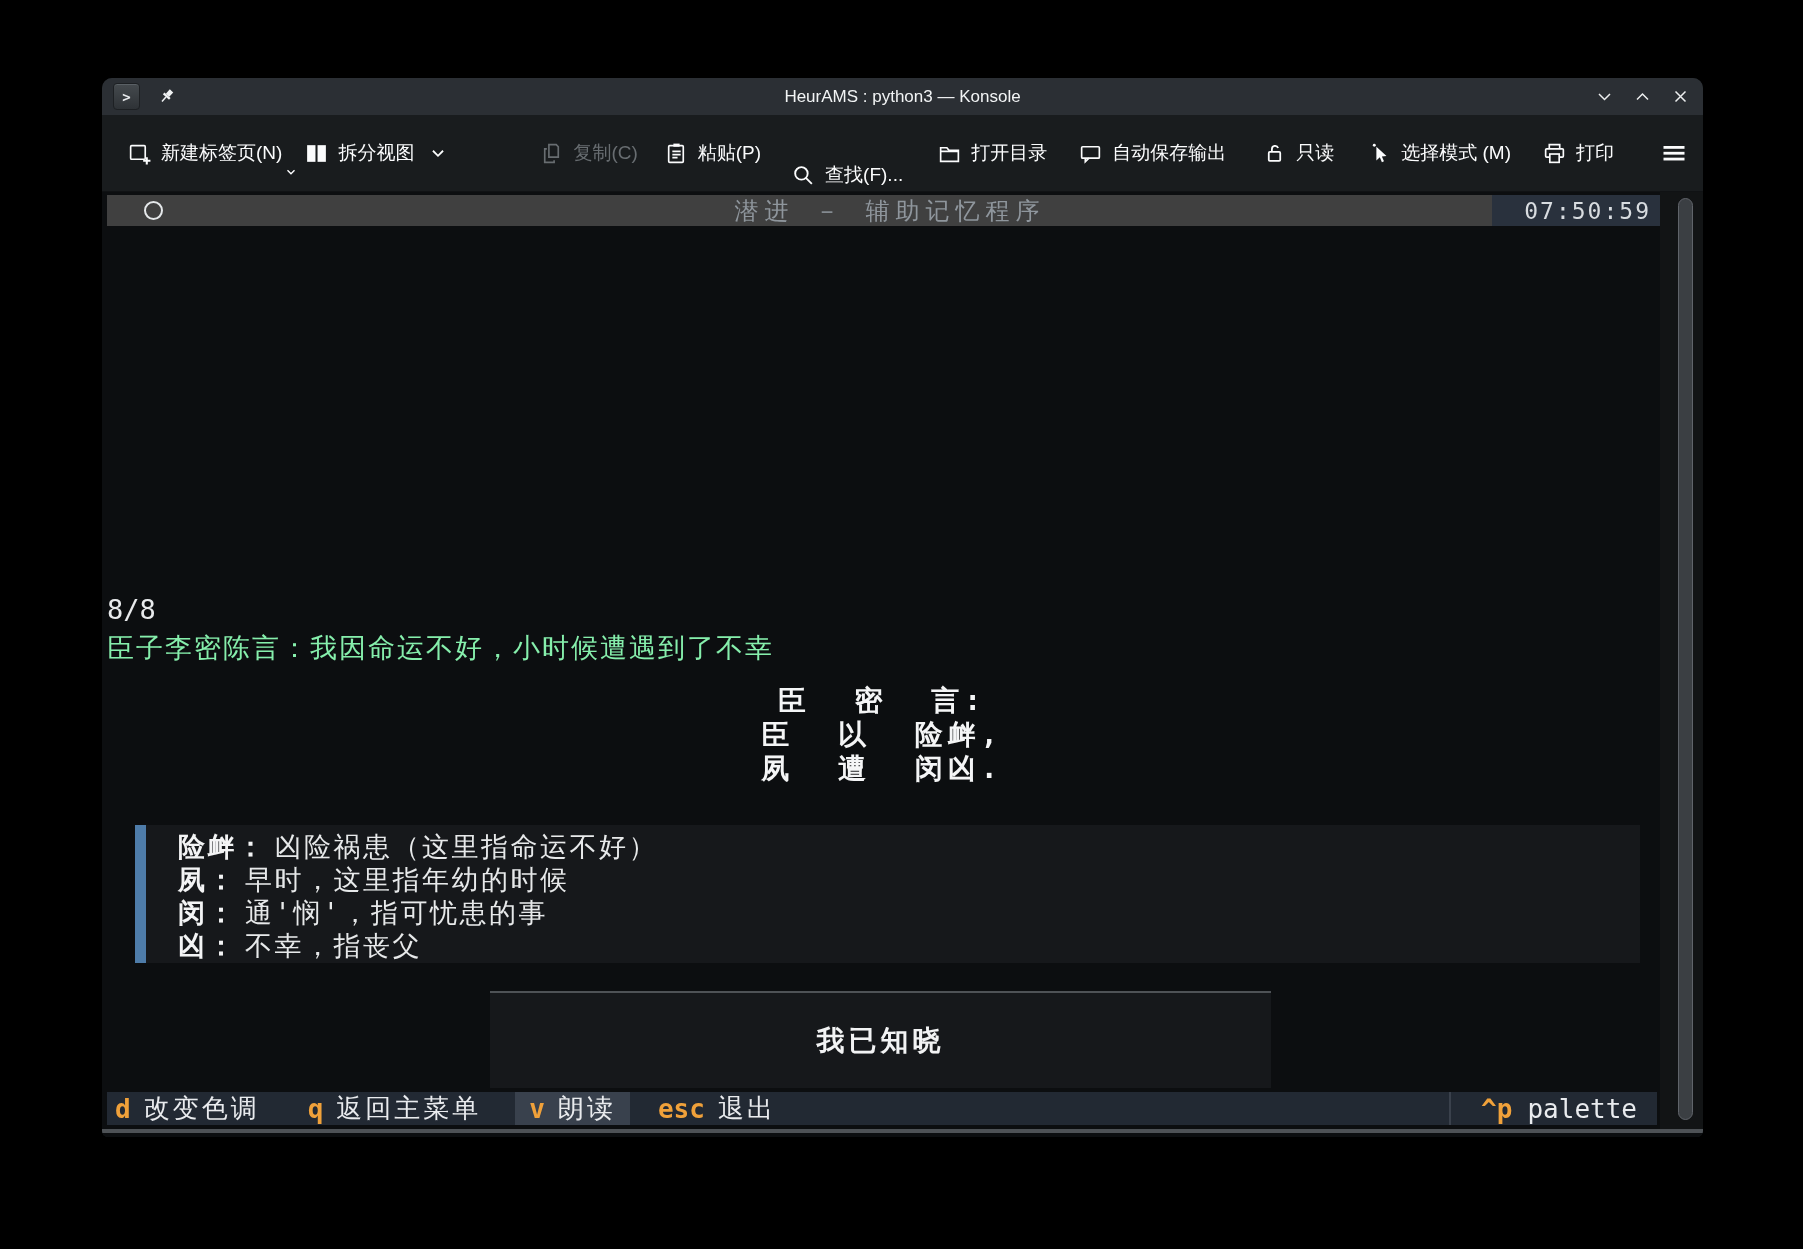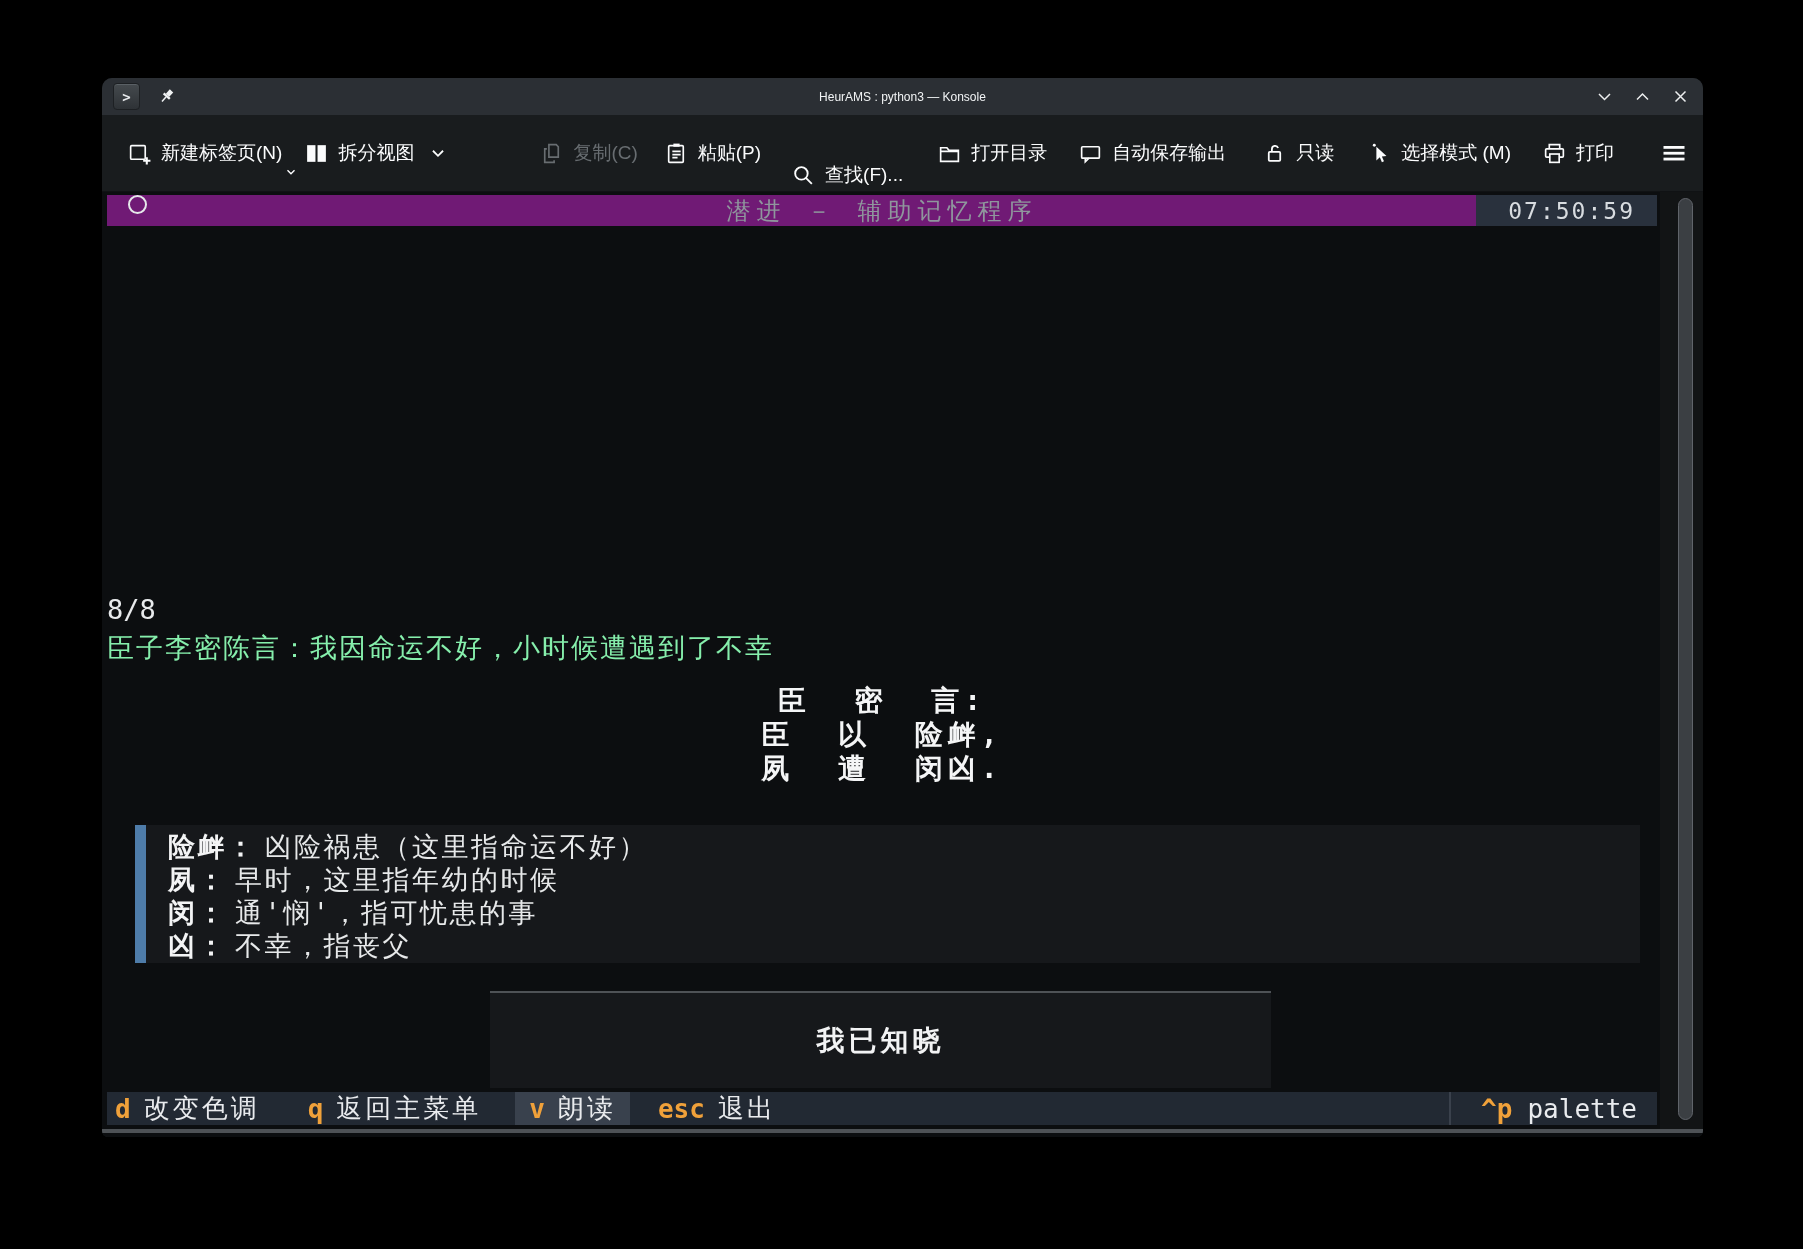--- a/index.html
+++ b/index.html
@@ -3,51 +3,51 @@
 <meta charset="utf-8">
 <style>
   html,body{margin:0;padding:0;background:#000;width:1803px;height:1249px;overflow:hidden;}
   .stage{position:relative;width:1803px;height:1249px;background:#000;font-family:"Liberation Sans","DejaVu Sans",sans-serif;}
   .window{position:absolute;left:102px;top:78px;width:1601px;height:1059px;background:#191c1e;border-radius:10px 10px 6px 6px;overflow:hidden;}
 
   
   .titlebar{position:relative;height:37px;background:#2b2f34;display:flex;align-items:center;}
   .app-icon{width:27px;height:27px;margin-left:11px;border-radius:4px;background:linear-gradient(#454a4e,#2e3236);border:1px solid #1d2023;box-shadow:inset 0 1px 0 #5a6065;color:#e7eaec;font-family:"DejaVu Sans Mono",monospace;font-size:14px;font-weight:bold;display:flex;align-items:center;justify-content:center;box-sizing:border-box;}
   .pin{margin-left:15px;display:flex;}
-  .tb-title{position:absolute;left:0;right:0;text-align:center;font-size:12px;color:#f2f4f5;pointer-events:none;}
+  .tb-title{position:absolute;left:0;right:0;text-align:center;font-size:17px;color:#f2f4f5;pointer-events:none;}
   .tb-controls{margin-left:auto;display:flex;gap:20px;margin-right:14px;align-items:center;}
   .wbtn{display:flex;align-items:center;justify-content:center;width:18px;height:18px;}
 
   
   .toolbar{height:77px;display:flex;align-items:center;background:#191c1e;padding-left:25px;color:#fbfcfd;font-size:19px;border-bottom:1px solid #101214;box-sizing:border-box;}
   .titem{display:flex;align-items:center;gap:9px;position:relative;white-space:nowrap;}
   .titem svg{flex:0 0 auto;}
   .titem.disabled{color:#686d71;}
   .mini-chevron{position:absolute;right:-16px;bottom:-13px;}
   .m-split{margin-left:22px;}  .m-copy{margin-left:92px;align-items:center;}  .m-paste{margin-left:26px;}
   .m-find{margin-left:30px;margin-top:44px;}   .m-dir{margin-left:34px;}   .m-save{margin-left:31px;}
   .m-ro{margin-left:36px;}     .m-sel{margin-left:33px;}   .m-print{margin-left:31px;font-family:Liberation Mono, monospace;}
   .hamburger{margin-left:auto;margin-right:15px;display:flex;}
 
   
   .terminal{position:absolute;left:0;right:0;top:114px;bottom:0;background:#0c0e10;font-family:"DejaVu Sans Mono","DejaVu Sans",monospace;}
-  .app-header{position:absolute;left:5px;top:3px;width:1550px;height:31px;background:#701a75;display:flex;}
+  .app-header{position:absolute;left:5px;top:3px;width:1550px;height:31px;background:#404040;display:flex;align-items:center;padding-left:16px;}
   .spinner{width:19px;height:19px;border:2px solid #e5e8ea;border-radius:50%;margin-left:21px;box-sizing:border-box;}
   .hdr-title{position:absolute;left:0;right:0;text-align:center;color:#8f969d;font-size:24px;letter-spacing:6px;pointer-events:none;}
   .clock-box{margin-left:auto;height:100%;background:#29313d;display:flex;align-items:center;padding:0 22px 0 32px;}
   .clock{color:#d8dce0;font-size:23px;letter-spacing:2px;}
 
   .progress{position:absolute;left:5px;top:402px;font-size:27px;color:#e8eaec;}
   .hint{position:absolute;left:5px;top:438px;font-size:27px;color:#86efac;letter-spacing:2px;white-space:pre;}
 
   .verse{position:absolute;left:5px;top:492px;width:1550px;text-align:center;}
   .verse-line{font-size:28px;line-height:34px;font-weight:bold;color:#f4f5f6;letter-spacing:5px;white-space:pre;}
 
   .glossary{position:absolute;left:33px;top:633px;width:1505px;height:138px;background:#16181b;border-left:11px solid #4e7ca9;box-sizing:border-box;padding-top:5px;}
-  .gloss-row{font-size:27px;line-height:33px;padding-left:22px;letter-spacing:2.5px;white-space:nowrap;}
+  .gloss-row{font-size:27px;line-height:33px;padding-left:32px;letter-spacing:2.5px;white-space:nowrap;}
   .gloss-term{font-weight:bold;color:#f3f4f5;}
   .gloss-def{color:#e7e9ea;margin-left:8px;}
 
   .ack{position:absolute;left:388px;top:799px;width:781px;height:97px;background:#16181b;border-top:2px solid #4e5256;display:flex;align-items:center;justify-content:center;box-sizing:border-box;}
   .ack-label{font-size:28px;font-weight:bold;color:#f2f3f4;letter-spacing:4px;}
 
   .footerbar{position:absolute;left:5px;top:900px;width:1550px;height:33px;background:#222933;display:flex;align-items:center;font-size:26px;}
   .sc{display:flex;align-items:center;height:100%;padding:0 14px;margin-right:20px;}
   .sc.active{background:#39414d;margin-right:14px;}
   .sc-key{font-weight:bold;color:#f0a13a;margin-right:13px;}

